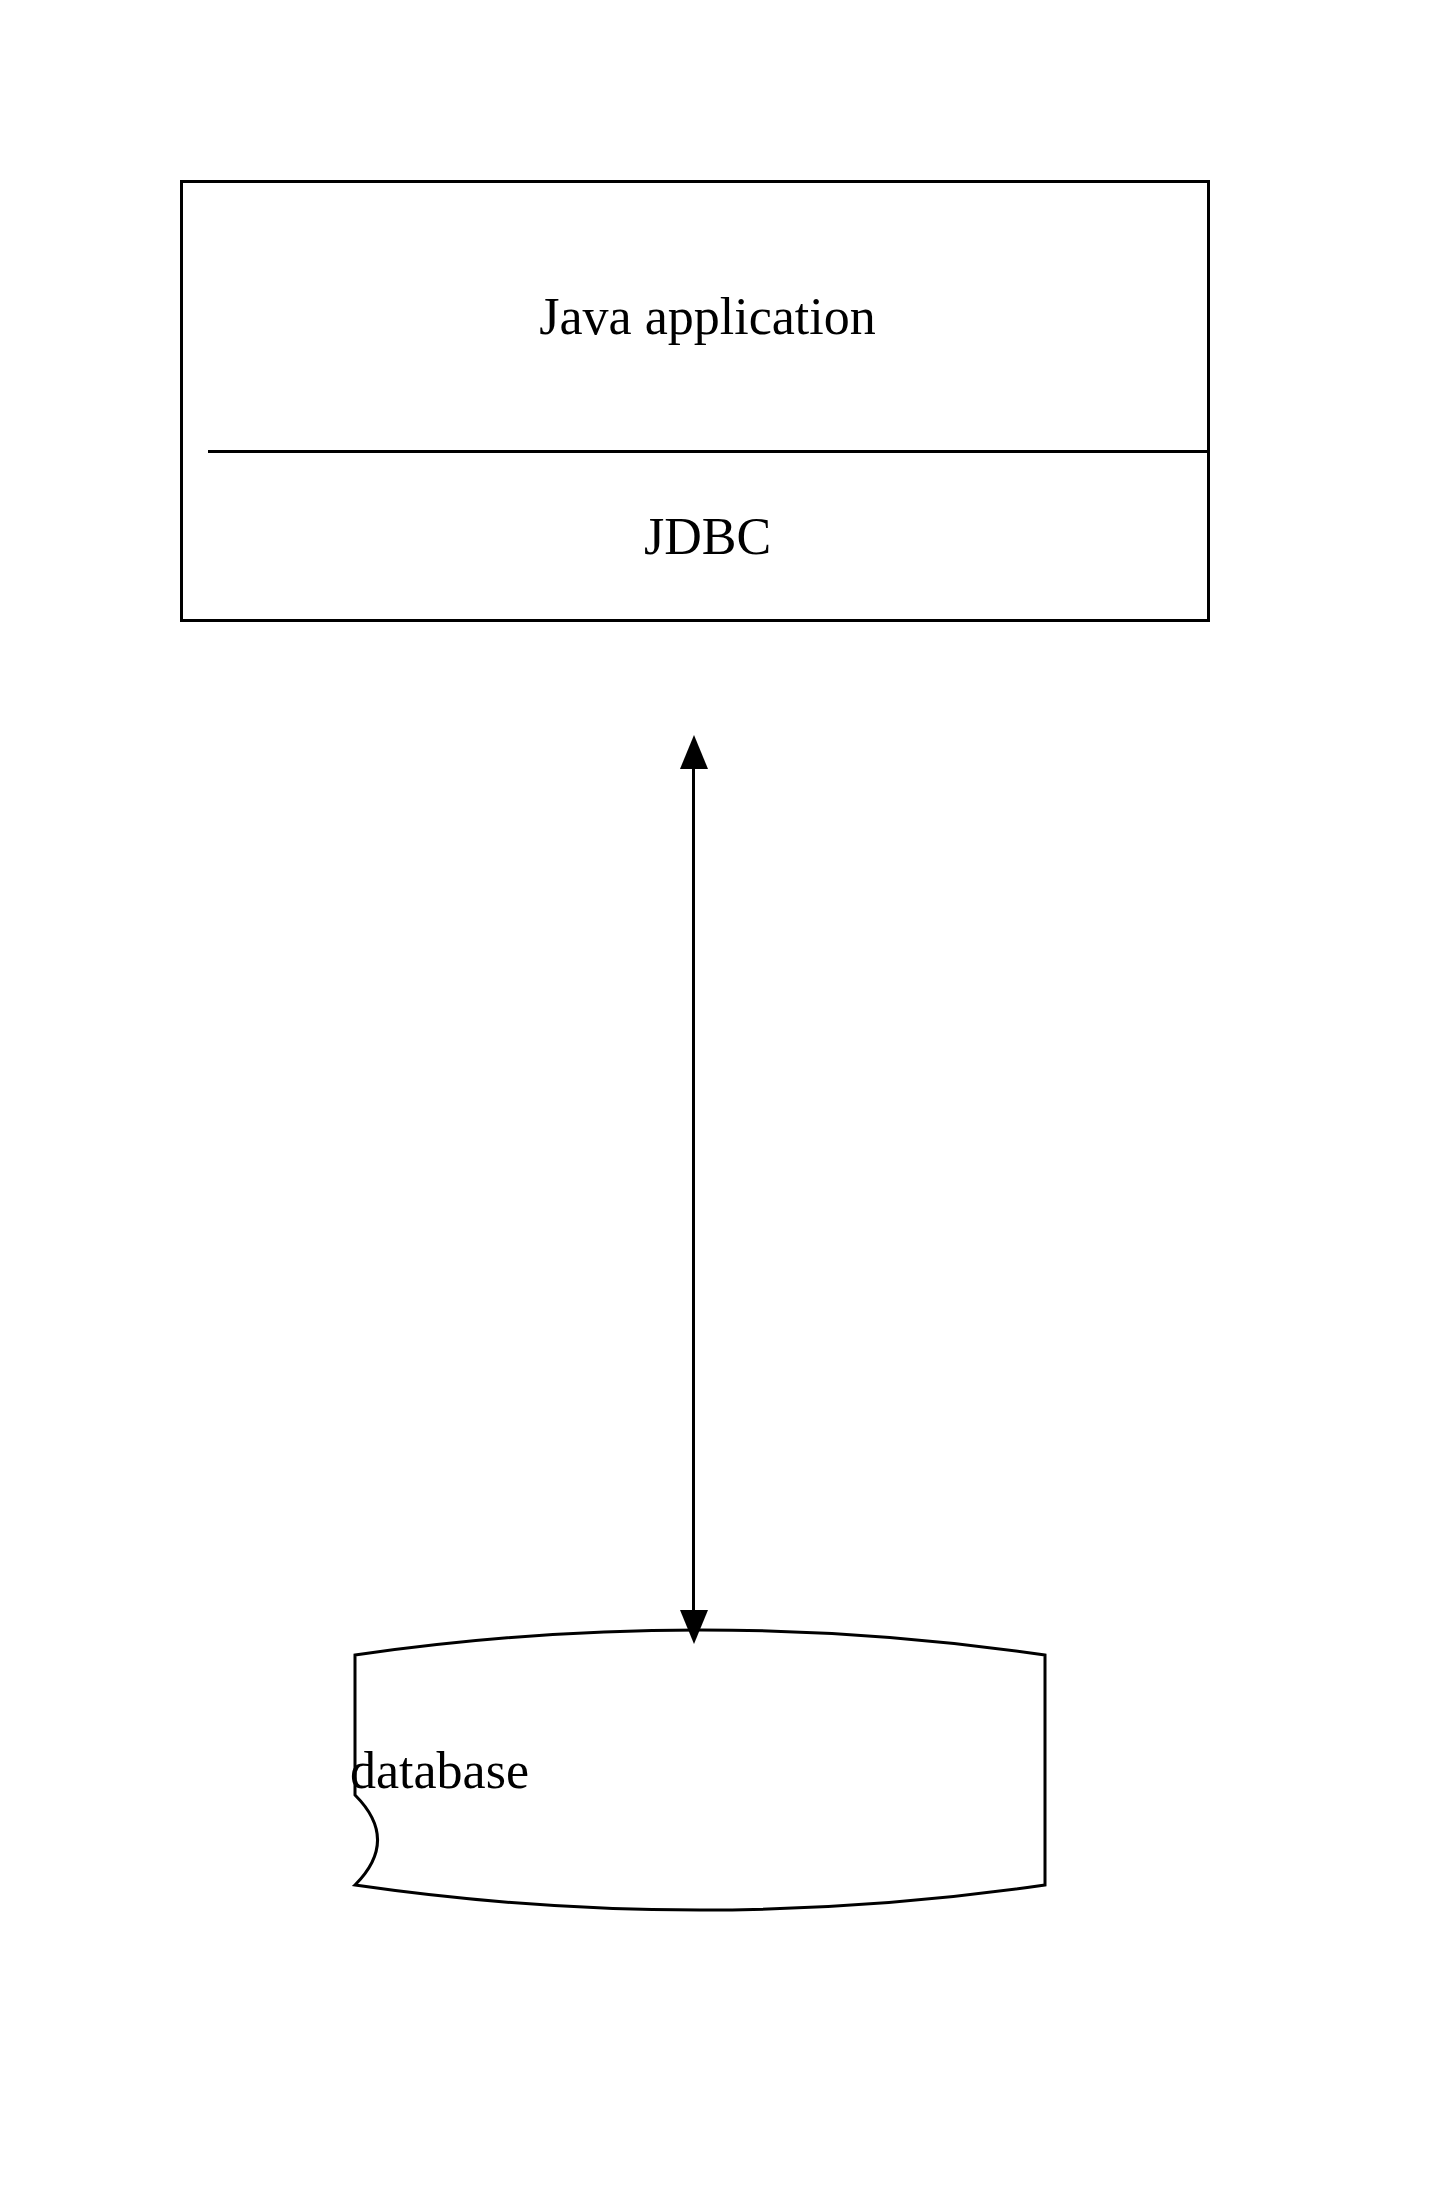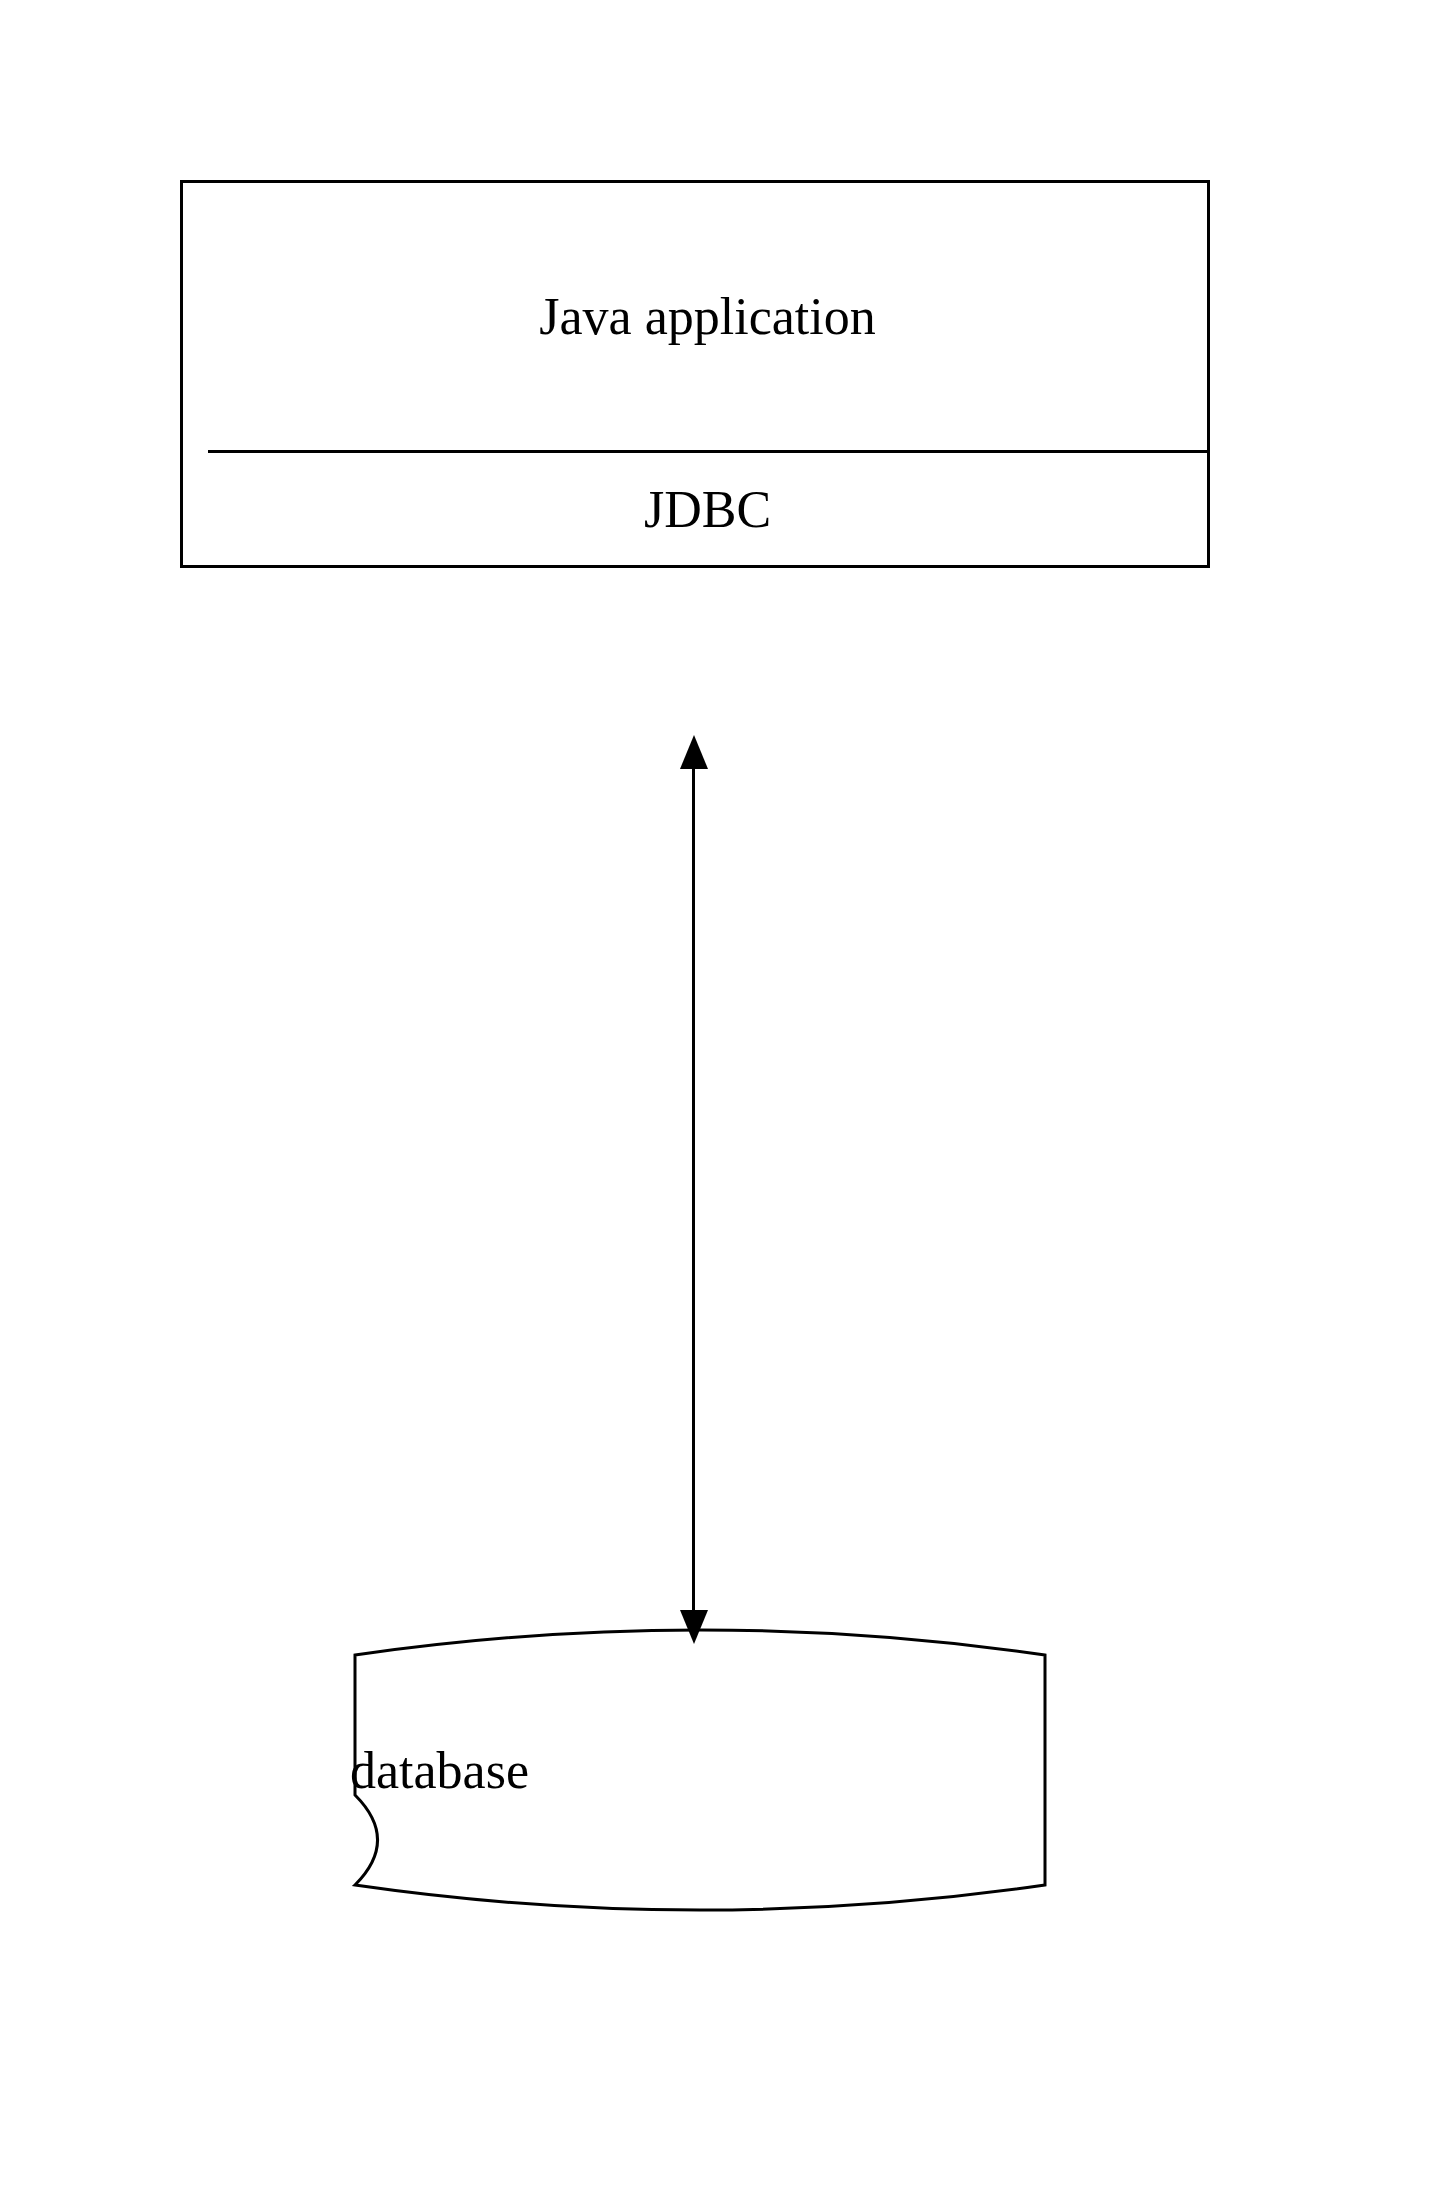--- a/index.html
+++ b/index.html
@@ -32,21 +32,21 @@
     .stack-row:last-child {
       border-bottom: none;
     }
     .row-app {
       height: 270px;
     }
     .row-api {
       height: 135px;
     }
     .row-jdbc {
-      height: 112px;
+      height: 166px;
     }
     .arrow {
       position: absolute;
       left: 692px;
       width: 3px;
       background: #000;
     }
     .arrowhead {
       position: absolute;
       width: 0;

